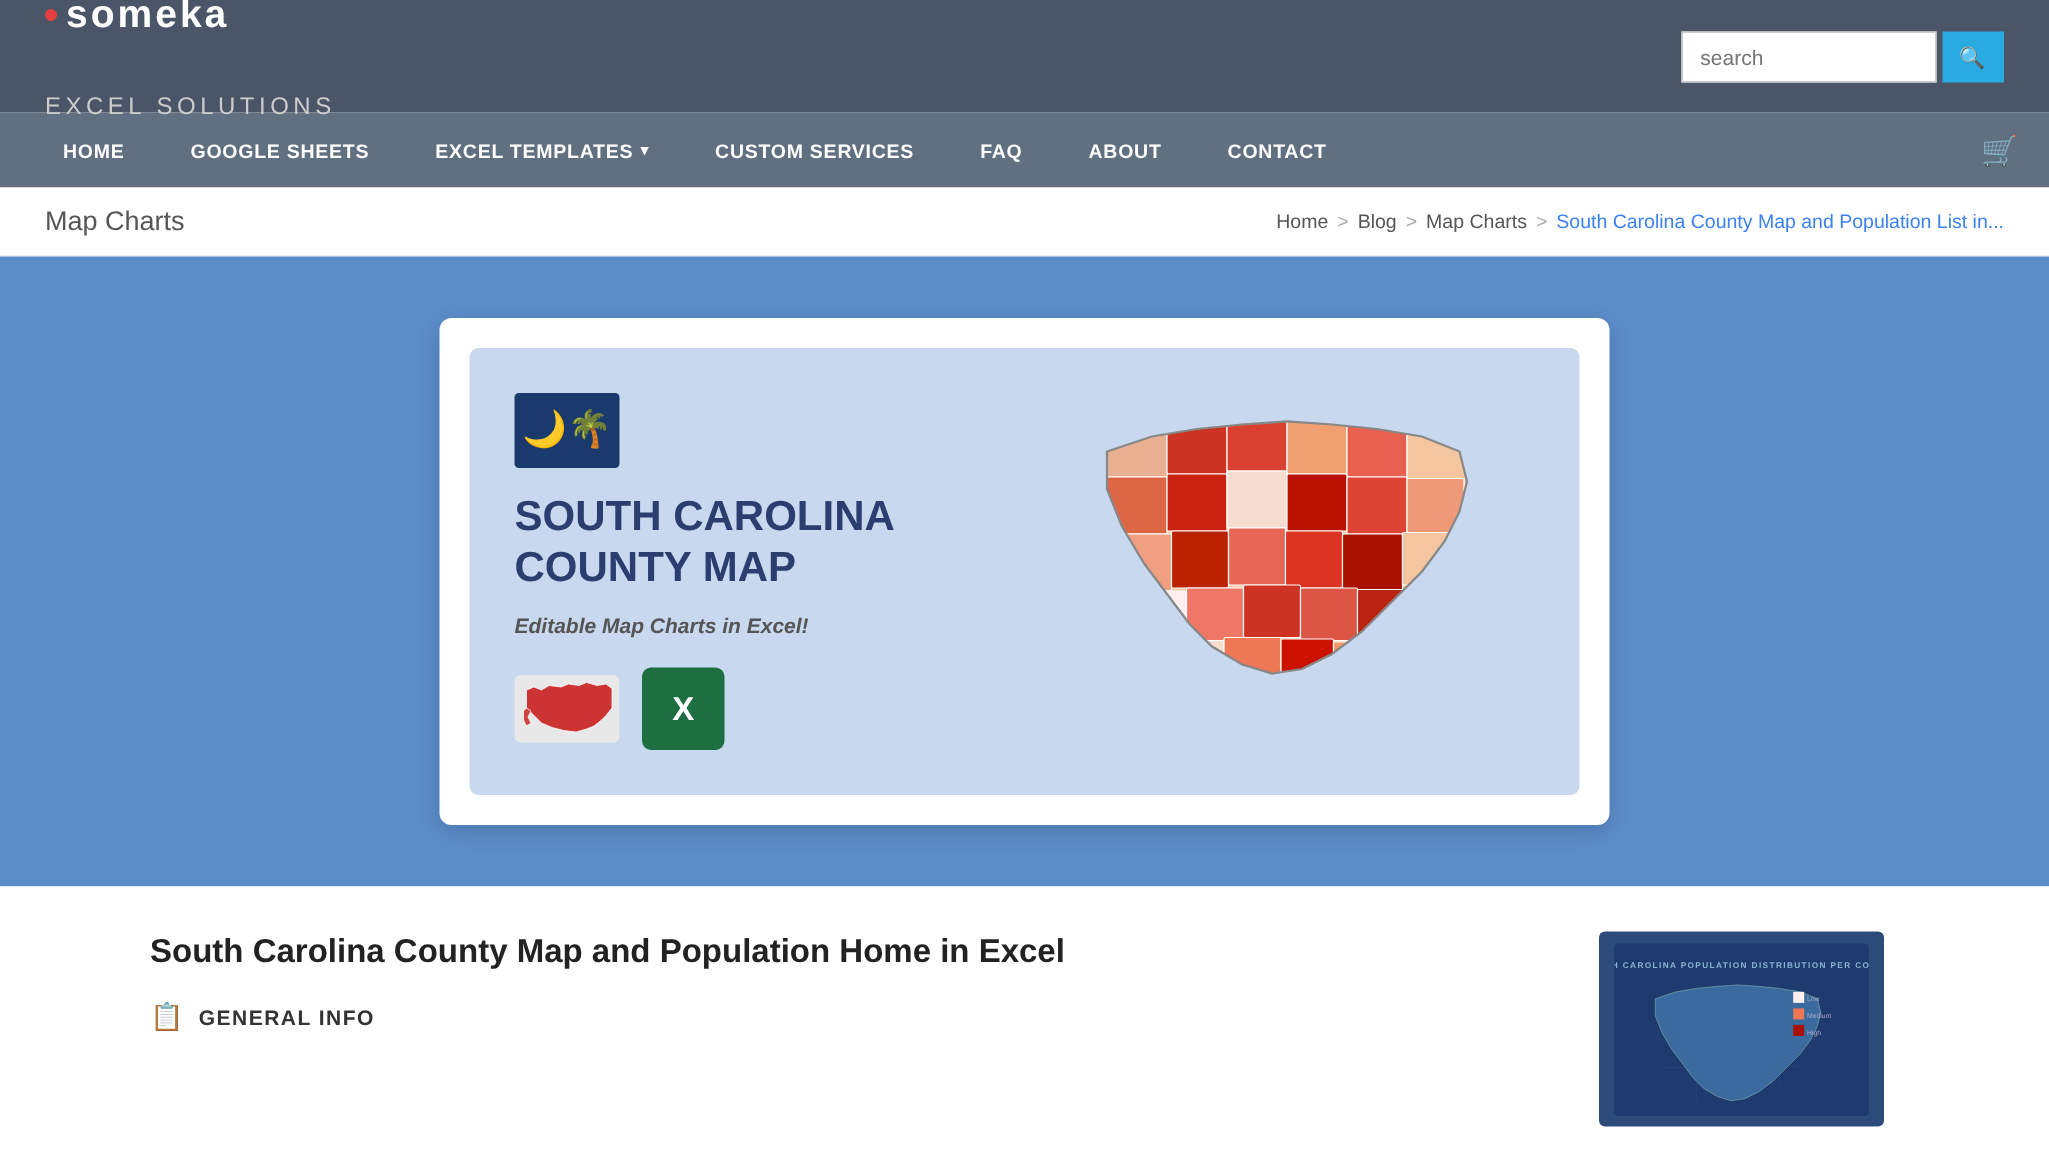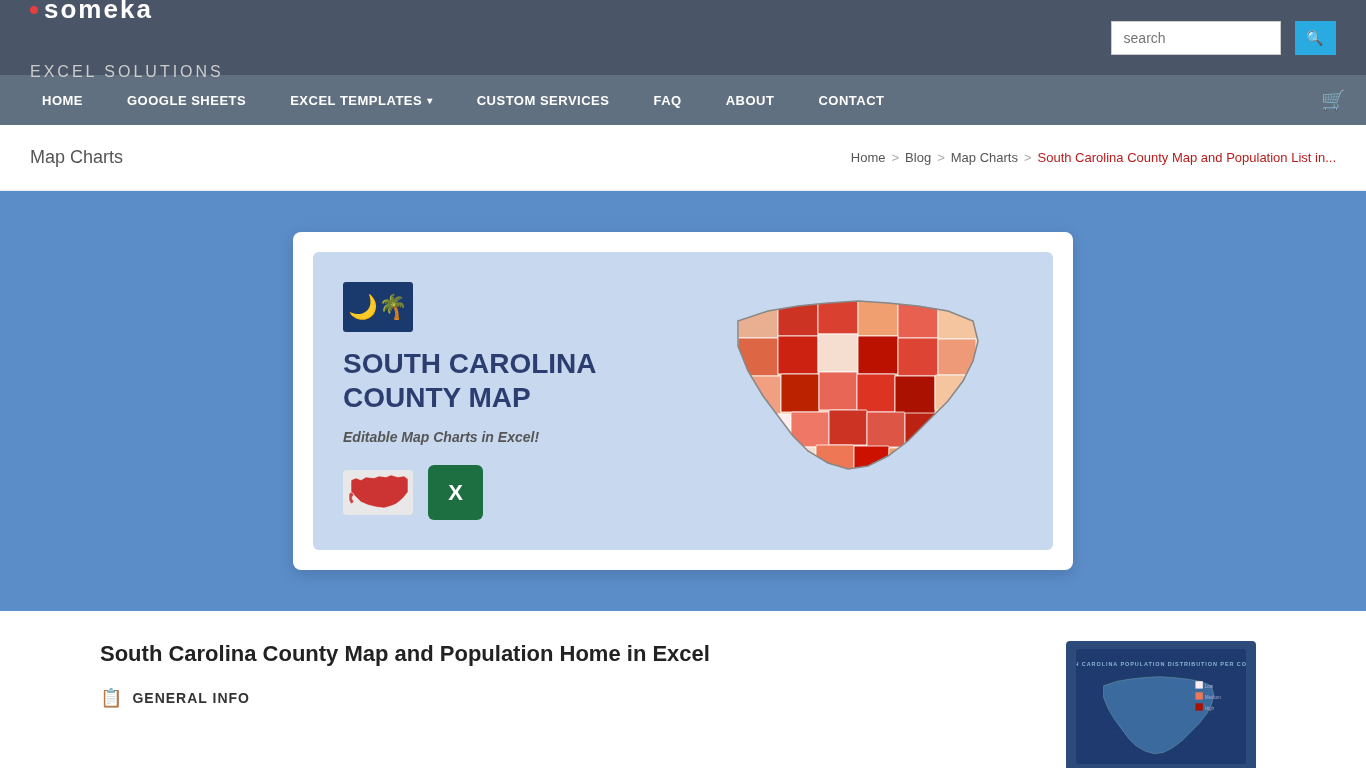--- a/index.html
+++ b/index.html
@@ -31,21 +31,21 @@
       display: inline-block;
       margin-right: 2px;
     }
     .logo-sub {
       color: #ccc;
       font-size: 16px;
       letter-spacing: 3px;
       text-transform: uppercase;
       margin-top: 2px;
     }
-    .search-area { display: flex; gap: 14px; }
+    .search-area { display: flex; gap: 4px; }
     .search-input {
       border: 1px solid #ccc;
       padding: 8px 12px;
       font-size: 14px;
       width: 170px;
       outline: none;
       background: #fff;
     }
     .search-btn {
       background: #29abe2;
@@ -80,38 +80,38 @@
     .nav-item .chevron { margin-left: 5px; font-size: 10px; }
     .nav-spacer { flex: 1; }
     .cart-icon { color: #fff; font-size: 20px; cursor: pointer; }
 
     
     .breadcrumb-bar {
       background: #fff;
       display: flex;
       align-items: center;
       justify-content: space-between;
-      padding: 22px 30px;
+      padding: 12px 30px;
       border-bottom: 1px solid #eee;
     }
     .page-title {
       font-size: 18px;
       color: #555;
       font-weight: normal;
     }
     .breadcrumb {
       font-size: 13px;
       color: #888;
       display: flex;
       align-items: center;
       gap: 6px;
     }
     .breadcrumb a { color: #555; text-decoration: none; }
     .breadcrumb .sep { color: #aaa; }
-    .breadcrumb .current { color: #b91c1c; }
+    .breadcrumb .current { color: #3b82f6; }
 
     
     .hero {
       background: #5b8dc9;
       padding: 30px 0;
       display: flex;
       justify-content: center;
       align-items: center;
       min-height: 420px;
     }

